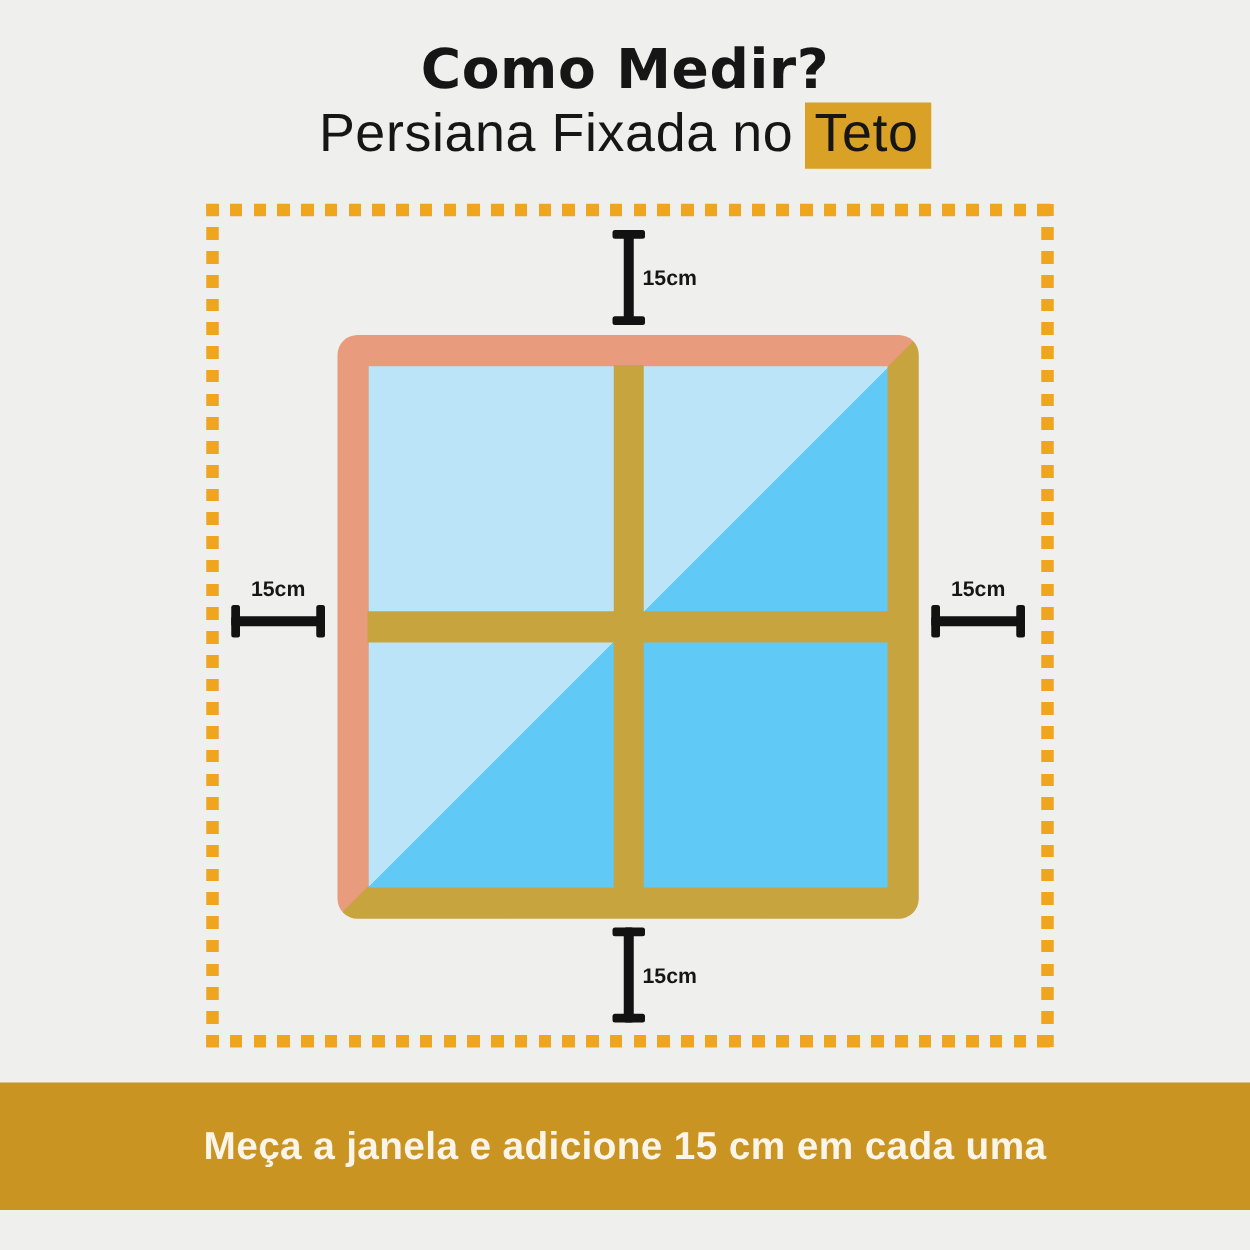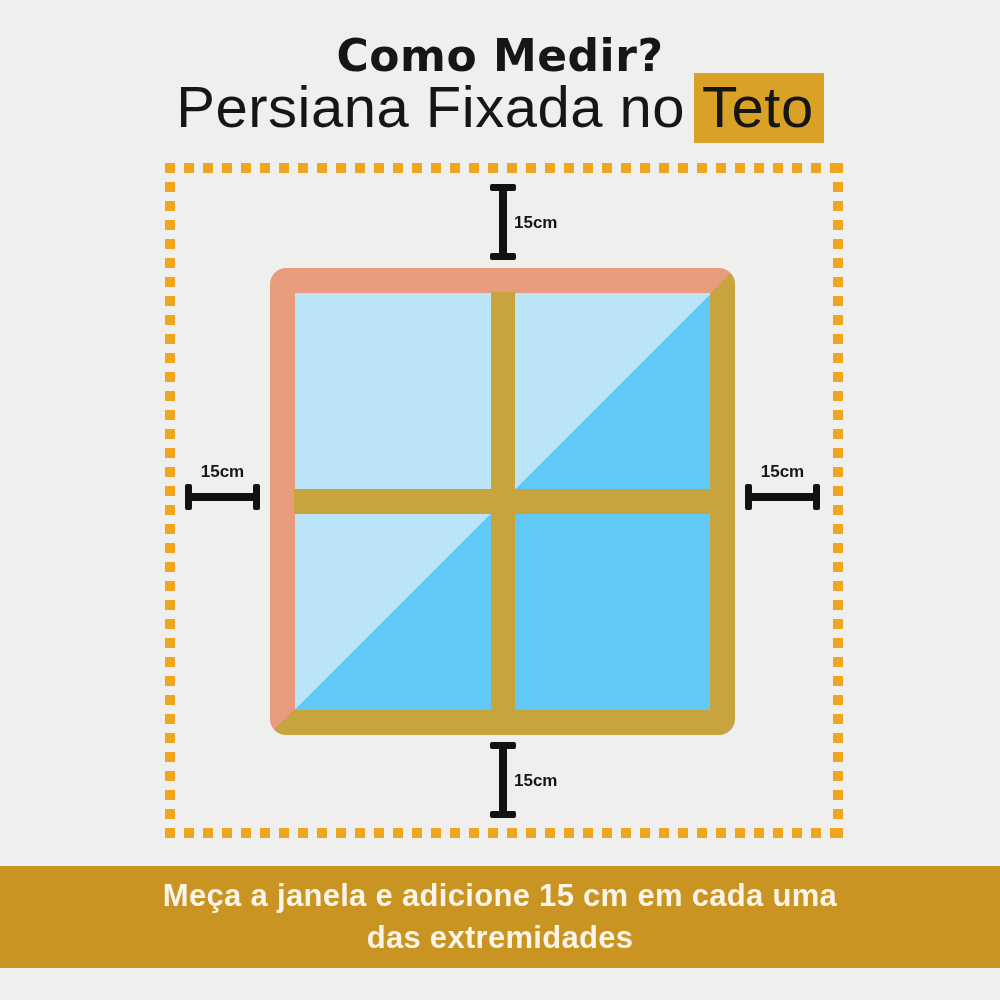--- a/index.html
+++ b/index.html
@@ -15,21 +15,21 @@
     position:absolute;top:33px;left:0;right:0;
     text-align:center;
     font-family:"DejaVu Sans",sans-serif;
     font-weight:800;font-size:44px;line-height:46px;
     color:var(--ink,#161616);letter-spacing:.5px;
   }
   .subtitle{
     position:absolute;top:81px;left:0;right:0;
     text-align:center;
     font-family:"Liberation Sans",sans-serif;
-    font-weight:400;font-size:58px;line-height:52px;
+    font-weight:400;font-size:43px;line-height:52px;
     color:var(--ink,#161616);letter-spacing:.5px;
   }
   .subtitle .hl{
     background:var(--highlight-gold,#D9A125);
     padding:1px 10px 4px 8px;margin-left:9px;
   }
 
   
   .dashed{position:absolute;left:165px;top:163px;width:678px;height:675px;}
   .dash{position:absolute;}
@@ -147,16 +147,15 @@
 
   <div class="mlabel" id="label-right">15cm</div>
   <div class="hmark" id="mark-right">
     <div class="bar"></div>
     <div class="cap left"></div>
     <div class="cap right"></div>
   </div>
 
   <div class="banner">
     <div>Meça a janela e adicione 15 cm em cada uma</div>
-    <div>das extremidades</div>
   </div>
 
 </div>
 
 </body></html>

